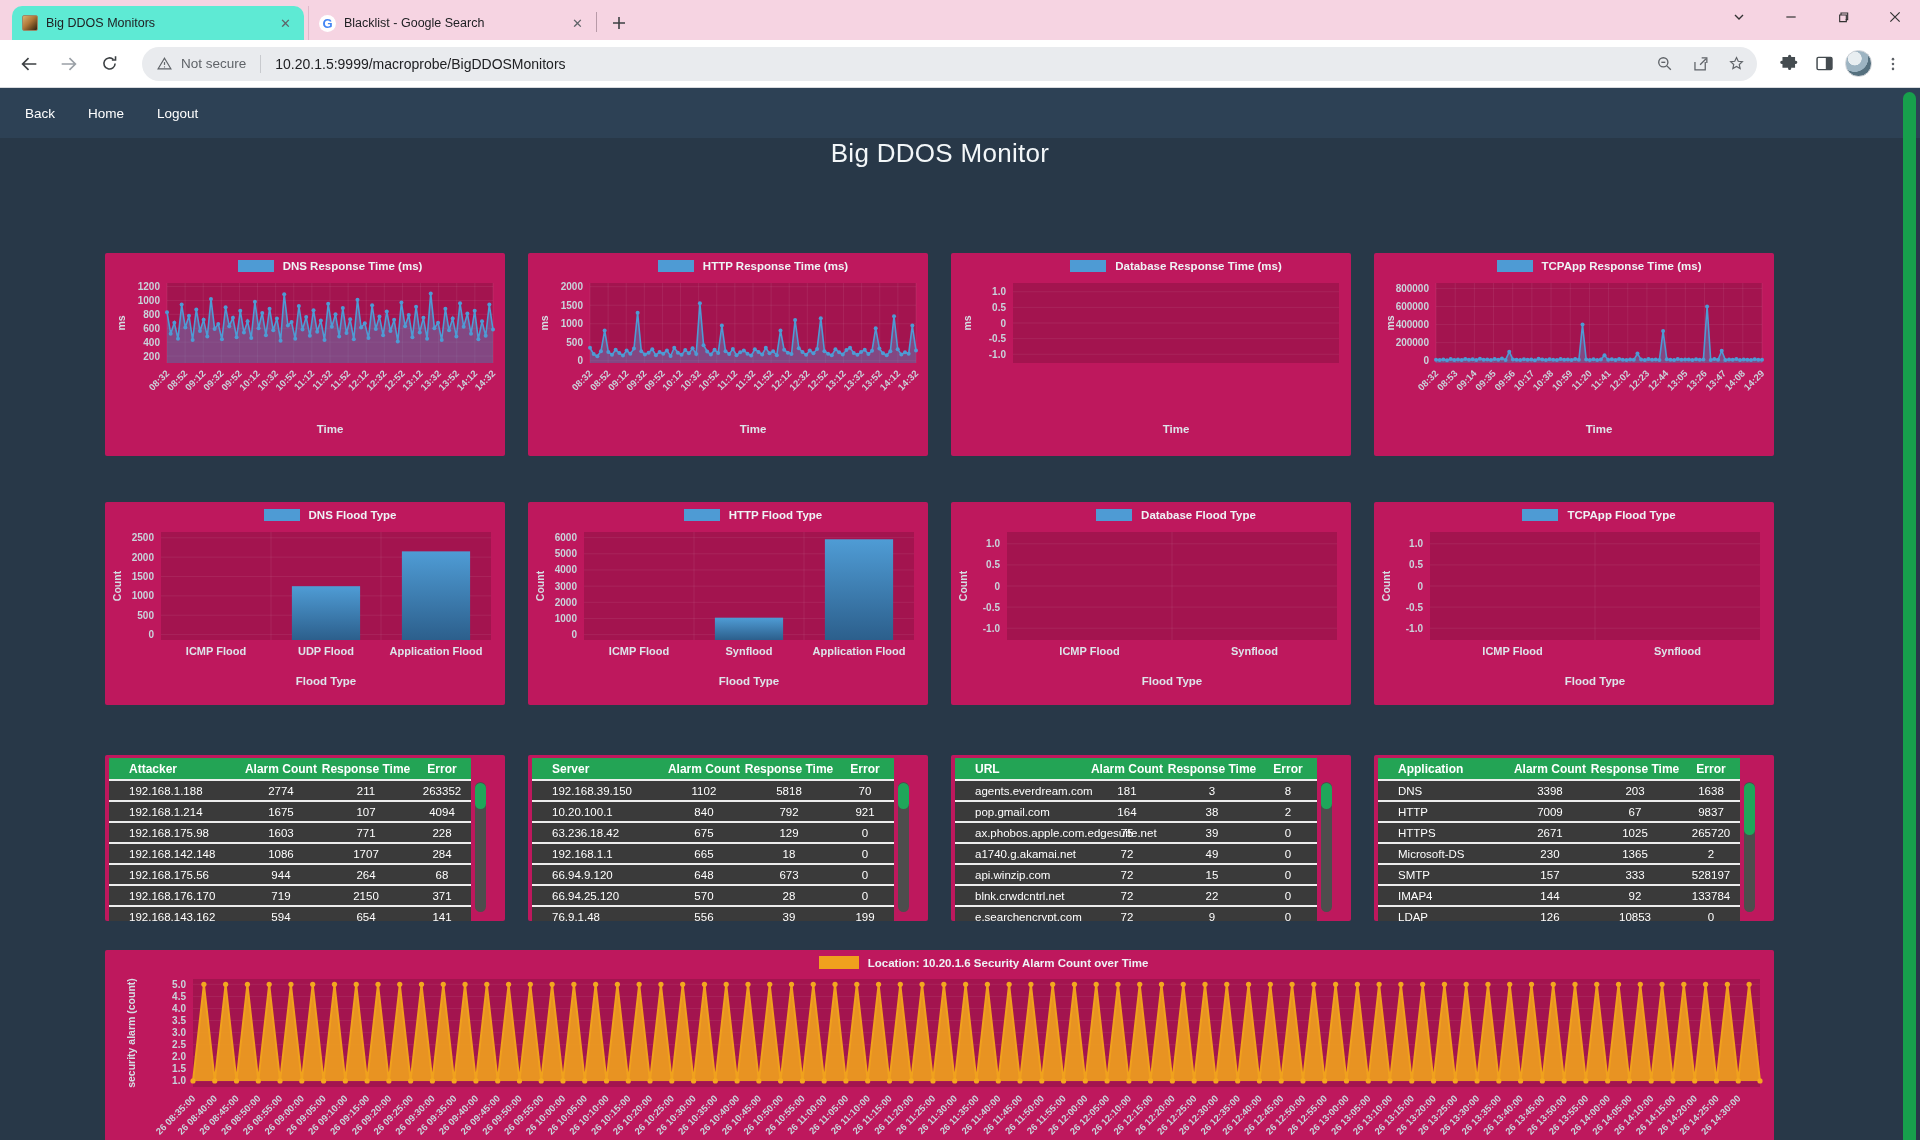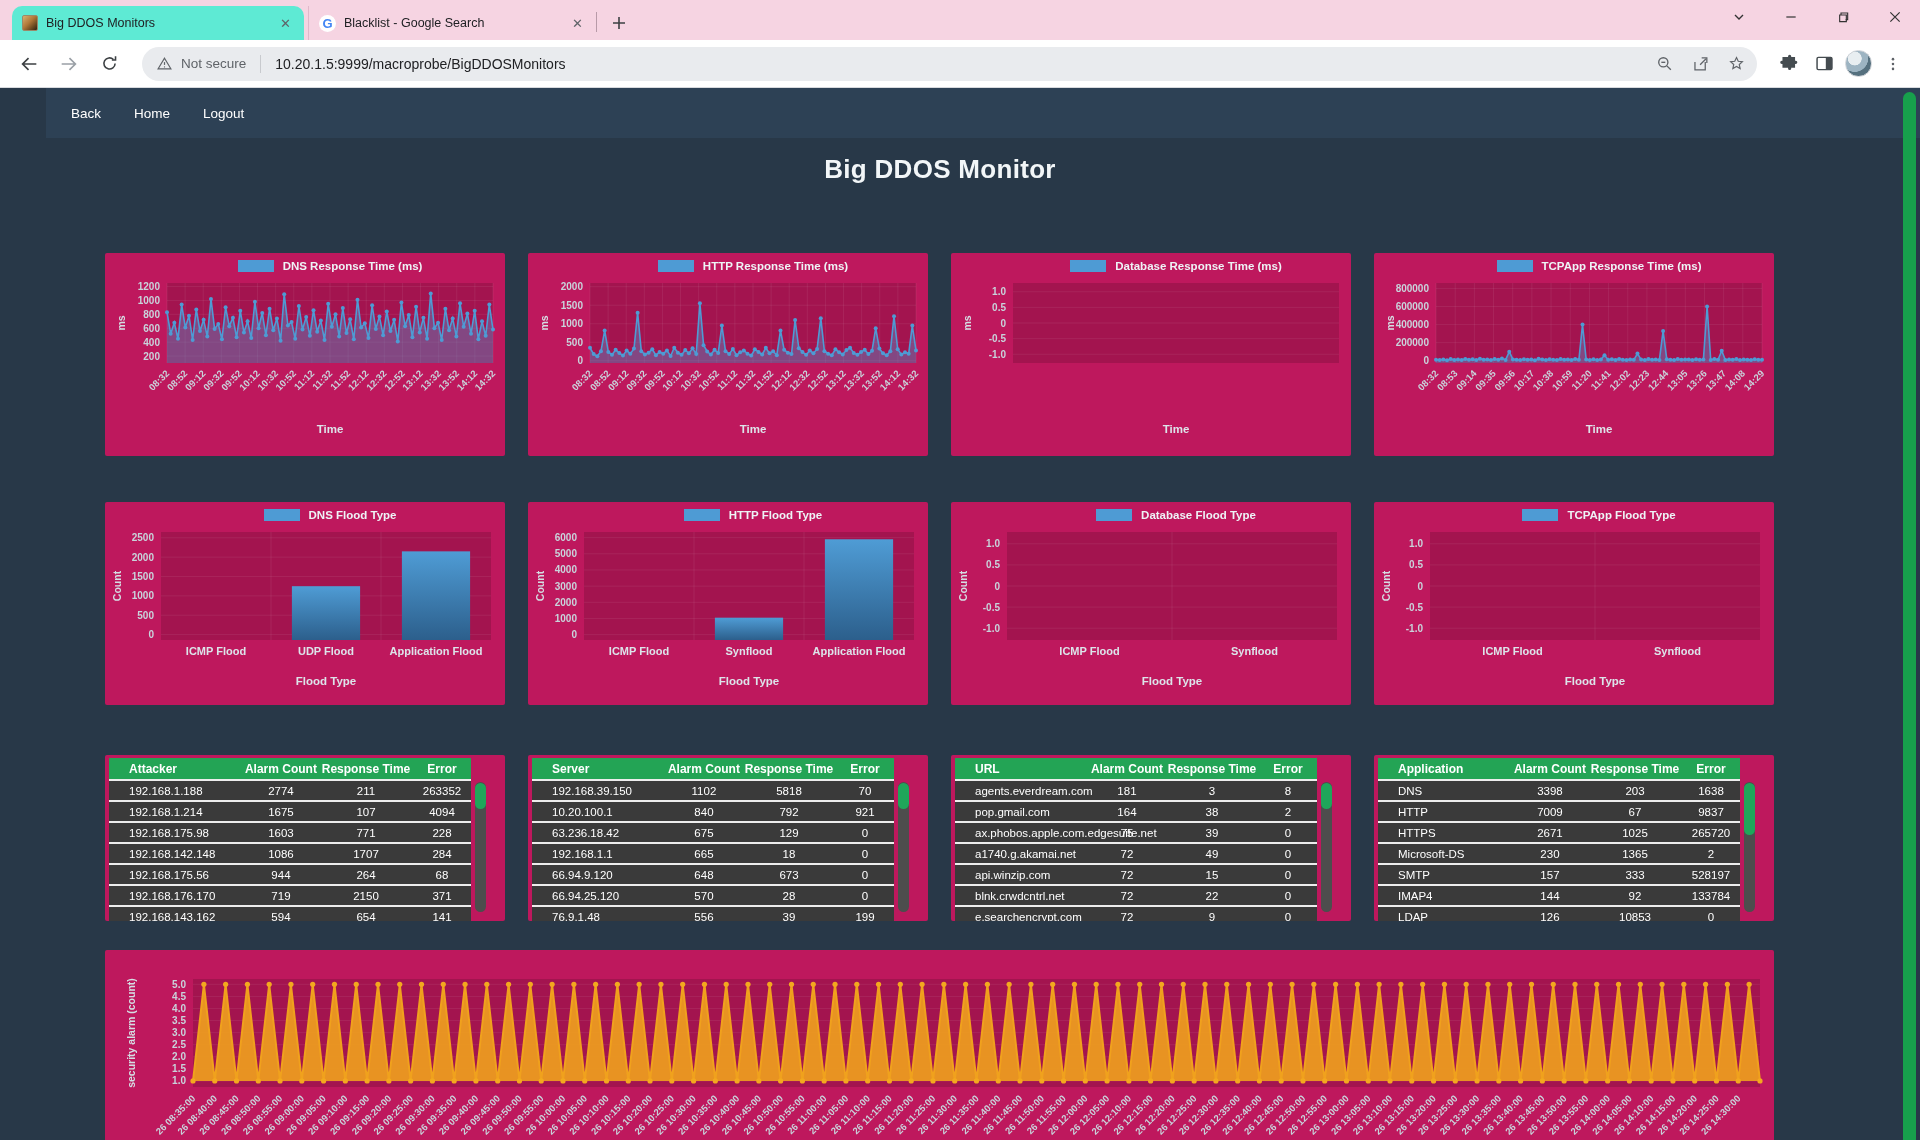--- a/index.html
+++ b/index.html
@@ -27,25 +27,25 @@
   .addressbar { flex:1; height:34px; background:#e9ebee; border-radius:17px; margin:0 10px; display:flex; align-items:center; padding:0 6px 0 14px; gap:8px; }
   .notsecure-label { font-size:13.5px; color:#5f6368; white-space:nowrap; }
   .addr-divider { width:1px; height:18px; background:#c8cace; margin:0 6px; }
   .addr-url { font-size:14px; color:#202124; white-space:nowrap; }
   .pill-icons { margin-left:auto; display:flex; align-items:center; gap:6px; }
   .icon-btn { width:30px; height:30px; display:flex; align-items:center; justify-content:center; border-radius:50%; cursor:pointer; flex:none; }
   .avatar { width:27px; height:27px; border-radius:50%; flex:none; cursor:pointer; border:1px solid #cfd3d8;
       background:radial-gradient(circle at 35% 30%, #e8eef1 0 28%, #9db4c2 30% 55%, #55707e 57% 80%, #3a4a52 82%); }
 
   
-  .site-nav { height:50px; background:#2d4155; display:flex; align-items:center; gap:33px; padding-left:25px;margin-left:46px; }
+  .site-nav { height:50px; background:#2d4155; display:flex; align-items:center; gap:33px; padding-left:25px; }
   .site-link { color:#ffffff; font-size:13.5px; cursor:pointer; }
 
-  .page-title { position:absolute; top:154px; left:0; width:1880px; text-align:center;
-      color:#f2f6f8; font-size:26px; font-weight:700; letter-spacing:0.3px; }
+  .page-title { position:absolute; top:138px; left:0; width:1880px; text-align:center;
+      color:#f2f6f8; font-size:26px; font-weight:400; letter-spacing:0.3px; }
 
   
   .panel { position:absolute; background:#be185d; border-radius:2px; }
   .chart-panel  { width:400px; height:203px; }
   .legend { position:absolute; top:7px; left:50px; right:0; display:flex; justify-content:center; align-items:center; gap:9px; z-index:2; }
   .legend .swatch { width:36px; height:12px; background:#4e9bd4; flex:none; }
   .legend .lbl { font-size:11.5px; font-weight:600; color:#eef3f6; white-space:nowrap; }
   .panel svg { position:absolute; left:0; top:0; }
 
   
@@ -1005,20 +1005,24 @@
         <div class="tc c2">10853</div>
         <div class="tc c3">0</div>
       </div>
     </div>
     <div class="tscroll">
       <div class="tthumb" style="height: 52px;"></div>
     </div>
   </div>
 
 <div class="panel big-panel" style="left:105px;top:950px">
+  <div class="legend">
+      <span class="swatch" style="background: rgb(240, 161, 29);"></span>
+      <span class="lbl">Location: 10.20.1.6 Security Alarm Count over Time</span>
+    </div>
   <svg width="1669" height="240">
       <rect x="88" y="29" width="1567" height="108" fill="rgba(0,0,0,0.14)"></rect>
       <line x1="88" y1="130.95973154362417" x2="1655" y2="130.95973154362417" stroke="rgba(255,255,255,0.07)" stroke-width="1"></line>
       <text x="81" y="134.45973154362417" fill="#c9d3db" font-size="10" font-family="Liberation Sans, sans-serif" font-weight="bold" text-anchor="end">1.0</text>
       <line x1="88" y1="118.87919463087249" x2="1655" y2="118.87919463087249" stroke="rgba(255,255,255,0.07)" stroke-width="1"></line>
       <text x="81" y="122.37919463087249" fill="#c9d3db" font-size="10" font-family="Liberation Sans, sans-serif" font-weight="bold" text-anchor="end">1.5</text>
       <line x1="88" y1="106.79865771812081" x2="1655" y2="106.79865771812081" stroke="rgba(255,255,255,0.07)" stroke-width="1"></line>
       <text x="81" y="110.29865771812081" fill="#c9d3db" font-size="10" font-family="Liberation Sans, sans-serif" font-weight="bold" text-anchor="end">2.0</text>
       <line x1="88" y1="94.71812080536913" x2="1655" y2="94.71812080536913" stroke="rgba(255,255,255,0.07)" stroke-width="1"></line>
       <text x="81" y="98.21812080536913" fill="#c9d3db" font-size="10" font-family="Liberation Sans, sans-serif" font-weight="bold" text-anchor="end">2.5</text>

